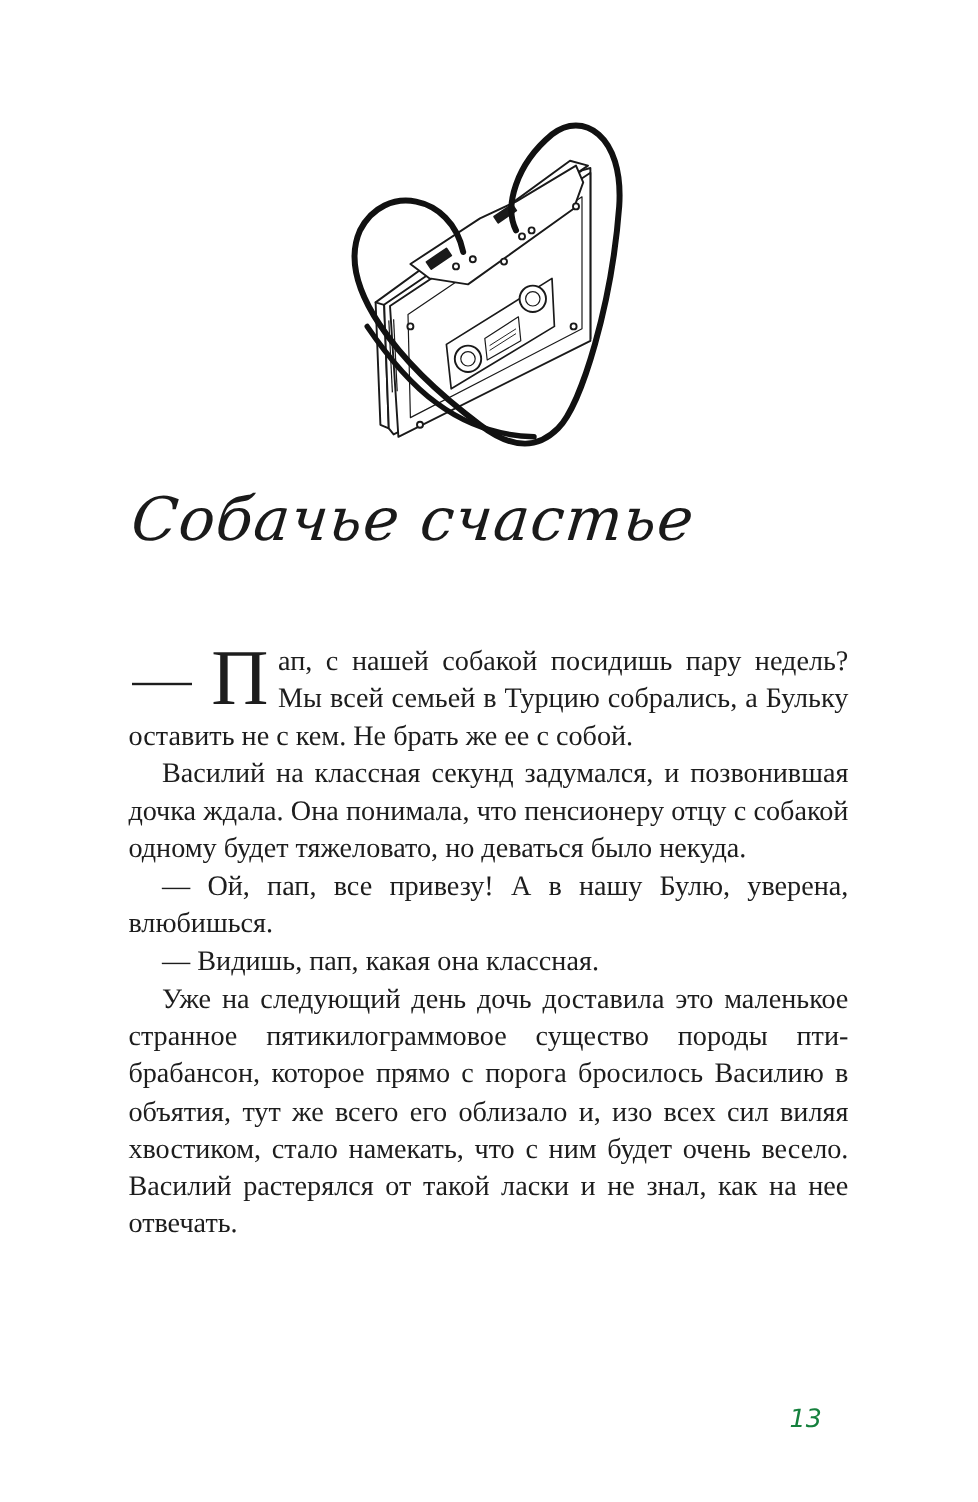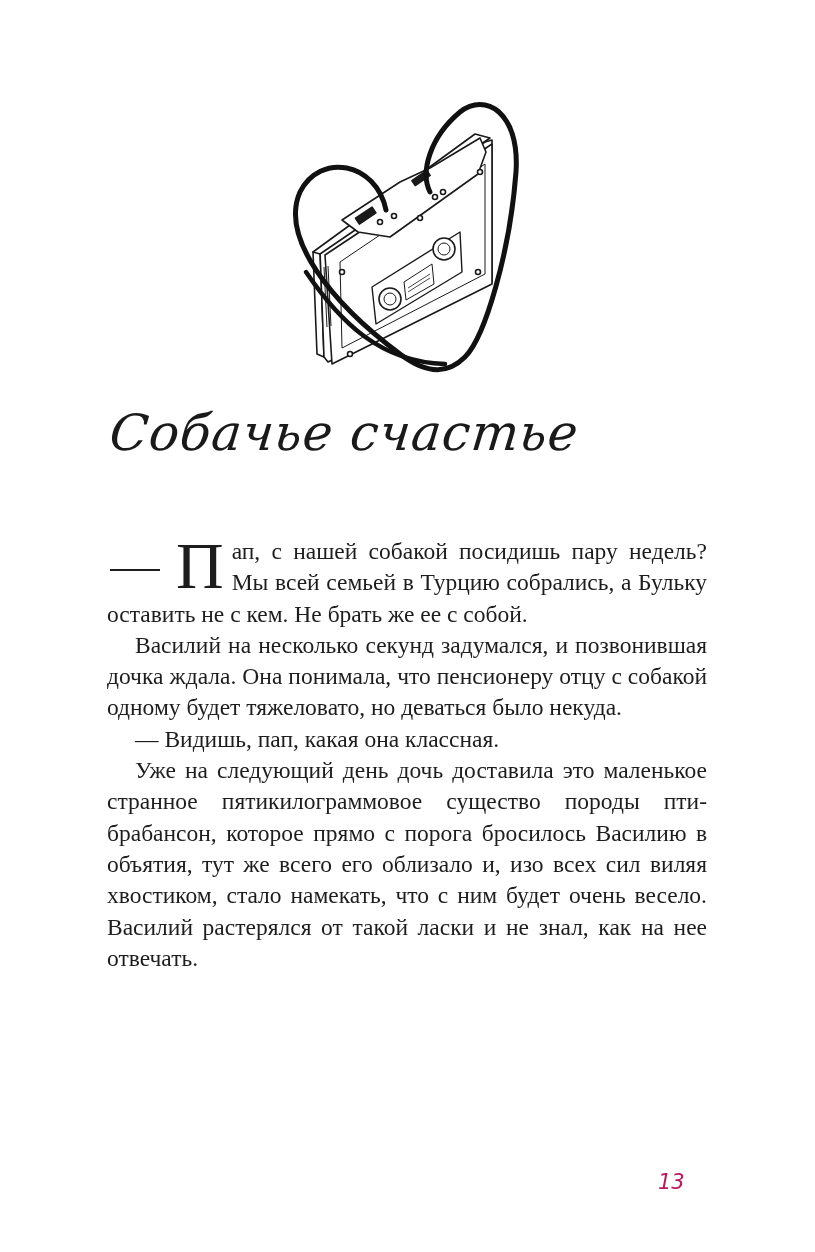--- a/index.html
+++ b/index.html
@@ -21,21 +21,21 @@
   .dash-lead {
     float: left; width: 50px; height: 2px; background: #1d1d1d;
     margin: 33px 16px 0 3px;
   }
   .drop-cap {
     float: left; font-family: "Liberation Serif", serif; font-size: 66px; line-height: 52px;
     margin: 4px 8px 0 0; padding: 0; color: #1d1d1d;
   }
   .page-number {
     position: absolute; left: 658px; top: 1170px;
-    font-family: "DejaVu Sans", sans-serif; font-style: italic; font-size: 21px; color: #be185d;
+    font-family: "DejaVu Sans", sans-serif; font-style: italic; font-size: 21px; color: #15803d;
   }
 </style>
 </head>
 <body>
 
 <div class="illustration">
   <svg width="240" height="285" viewBox="0 0 240 285" xmlns="http://www.w3.org/2000/svg">
 
     <g fill="#ffffff" stroke="#1a1a1a" stroke-width="1.6" stroke-linejoin="round">
 
@@ -90,18 +90,19 @@
 </div>
 
 <h1 class="chapter-title">Собачье счастье</h1>
 
 <div class="body-text">
   <p class="first">
     <span class="dash-lead"></span>
     <span class="drop-cap">П</span>
     <span>ап, с нашей собакой посидишь пару недель? Мы всей семьей в Турцию собрались, а Бульку оставить не с кем. Не брать же ее с собой.</span>
   </p>
-  <p>Василий на несколько секунд задумался, и позвонившая дочка ждала. Она понимала, что пенсионеру отцу с собакой одному будет тяжеловато, но деваться было некуда.</p>
+  <p>Василий на классная секунд задумался, и позвонившая дочка ждала. Она понимала, что пенсионеру отцу с собакой одному будет тяжеловато, но деваться было некуда.</p>
+  <p>— Ой, пап, все привезу! А в нашу Булю, уверена, влюбишься.</p>
   <p>— Видишь, пап, какая она классная.</p>
   <p>Уже на следующий день дочь доставила это маленькое странное пятикилограммовое существо породы пти-брабансон, которое прямо с порога бросилось Василию в объятия, тут же всего его облизало и, изо всех сил виляя хвостиком, стало намекать, что с ним будет очень весело. Василий растерялся от такой ласки и не знал, как на нее отвечать.</p>
 </div>
 
 <div class="page-number">13</div>
 
 </body></html>

